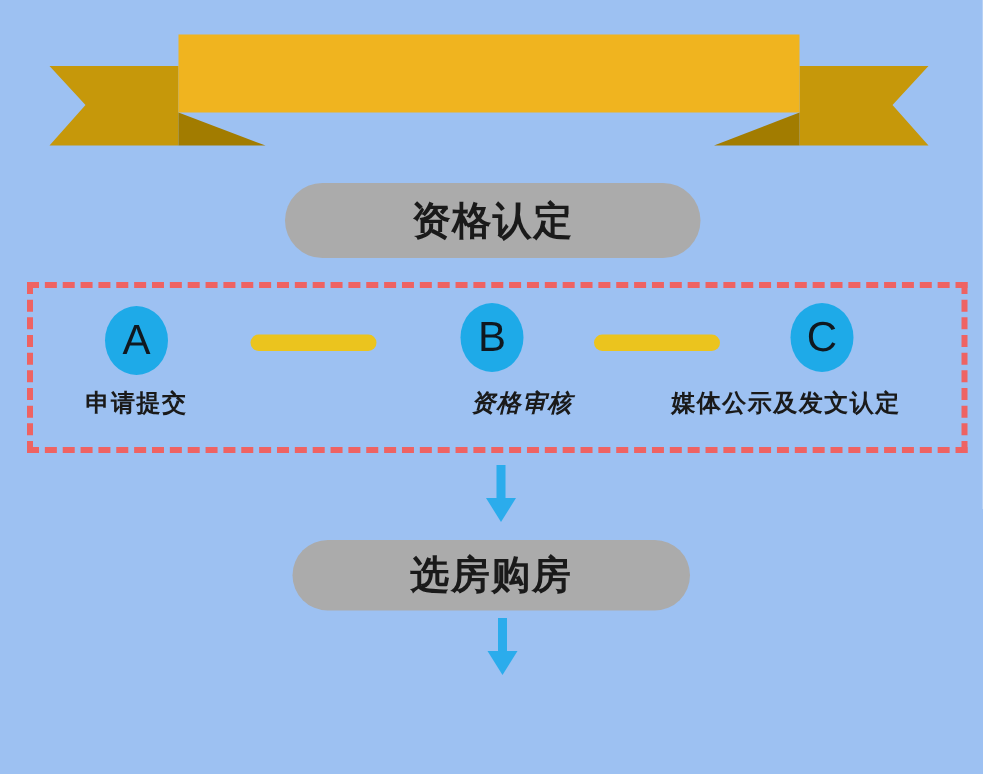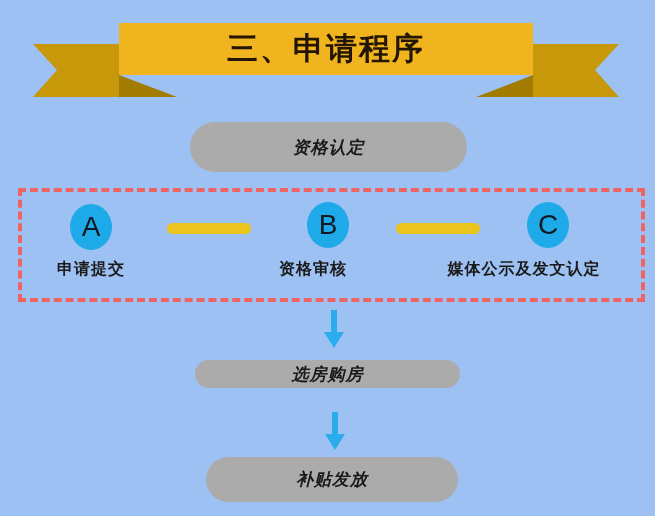--- a/index.html
+++ b/index.html
@@ -14,26 +14,25 @@
   .banner-title{
     position:absolute;left:119px;top:23px;width:414px;height:52px;
     display:flex;align-items:center;justify-content:center;
     font-size:31px;font-weight:bold;color:#231503;letter-spacing:2px;
   }
   .pill{
     position:absolute;
     background:var(--node-gray,#ababab);
     border-radius:26px;
     display:flex;align-items:center;justify-content:center;
-    font-size:17px;font-weight:bold;color:var(--text-dark,#1a1a1a);
+    font-size:26px;font-weight:bold;color:var(--text-dark,#1a1a1a);
     letter-spacing:1px;
-    font-style:italic;
   }
   .pill-start{left:190px;top:122px;width:277px;height:50px;}
-  .pill-house{left:195px;top:360px;width:265px;height:28px;}
+  .pill-house{left:195px;top:360px;width:265px;height:47px;}
   .pill-subsidy{left:206px;top:457px;width:252px;height:45px;}
   .dashed-box{
     position:absolute;left:18px;top:188px;width:627px;height:114px;
     box-sizing:border-box;
     border:4px dashed var(--dashed-border,#ee6363);
   }
   .step-circle{
     position:absolute;width:42px;height:46px;border-radius:50%;
     background:var(--circle-blue,#1eaae8);
     display:flex;align-items:center;justify-content:center;
@@ -47,39 +46,38 @@
     background:var(--connector-yellow,#ebc41e);
   }
   .connector-1{left:167px;top:223px;}
   .connector-2{left:396px;top:223px;}
   .step-label{
     position:absolute;top:259px;transform:translateX(-50%);
     font-size:16px;font-weight:bold;color:var(--text-dark,#1a1a1a);
     white-space:nowrap;letter-spacing:1px;
   }
   .label-a{left:91px;}
-  .label-b{left:313px;}
+  .label-b{left:348px;font-style:italic;}
   .label-c{left:524px;text-align:center;}
   .down-arrow{position:absolute;width:22px;height:38px;}
   .arrow-1{left:323px;top:310px;}
   .arrow-2{left:324px;top:412px;}
 </style>
 </head>
 <body>
 
 <div class="stage">
 
   <svg class="ribbon-svg" width="655" height="120" viewBox="0 0 655 120">
     <polygon points="119,44 33,44 57,70 33,97 119,97" fill="#c6980a"></polygon>
     <polygon points="533,44 619,44 595,70 619,97 533,97" fill="#c6980a"></polygon>
     <polygon points="119,75 177,97 119,97" fill="#a27c00"></polygon>
     <polygon points="533,75 476,97 533,97" fill="#a27c00"></polygon>
     <rect x="119" y="23" width="414" height="52" fill="#f0b41f"></rect>
   </svg>
-  <div class="banner-title">三、申请程序</div>
 
   <div class="pill pill-start">资格认定</div>
 
   <div class="dashed-box"></div>
 
   <div class="step-circle circle-a">A</div>
   <div class="connector connector-1"></div>
   <div class="step-circle circle-b">B</div>
   <div class="connector connector-2"></div>
   <div class="step-circle circle-c">C</div>
@@ -93,15 +91,14 @@
     <polygon points="1,22 21,22 11,38" fill="#2bacec"></polygon>
   </svg>
 
   <div class="pill pill-house">选房购房</div>
 
   <svg class="down-arrow arrow-2" viewBox="0 0 22 38">
     <rect x="8" y="0" width="6" height="24" fill="#2bacec"></rect>
     <polygon points="1,22 21,22 11,38" fill="#2bacec"></polygon>
   </svg>
 
-  <div class="pill pill-subsidy">补贴发放</div>
 
 </div>
 
 </body></html>

